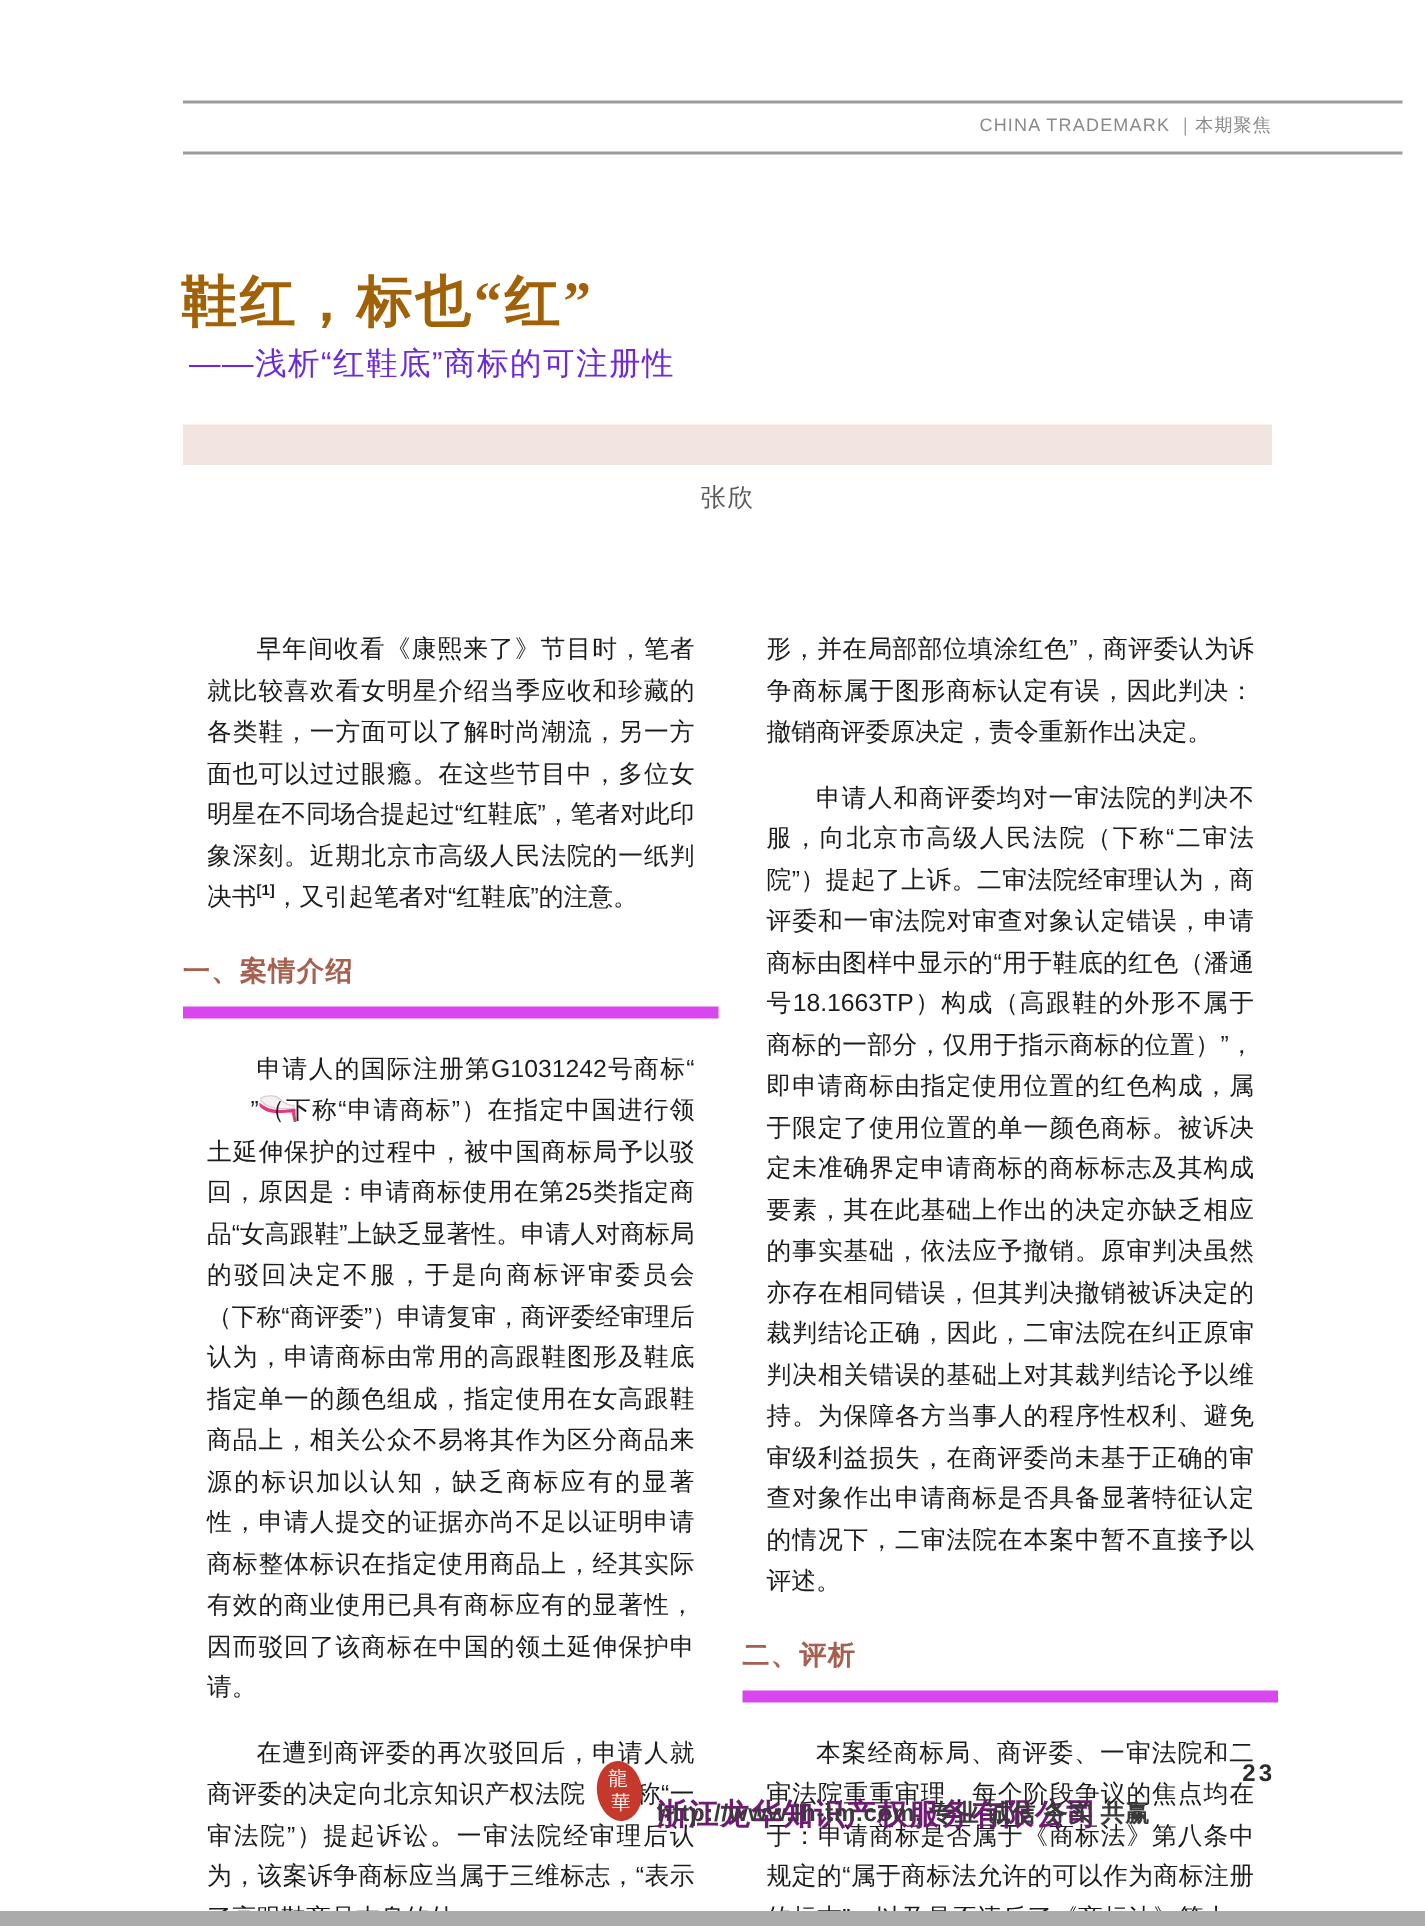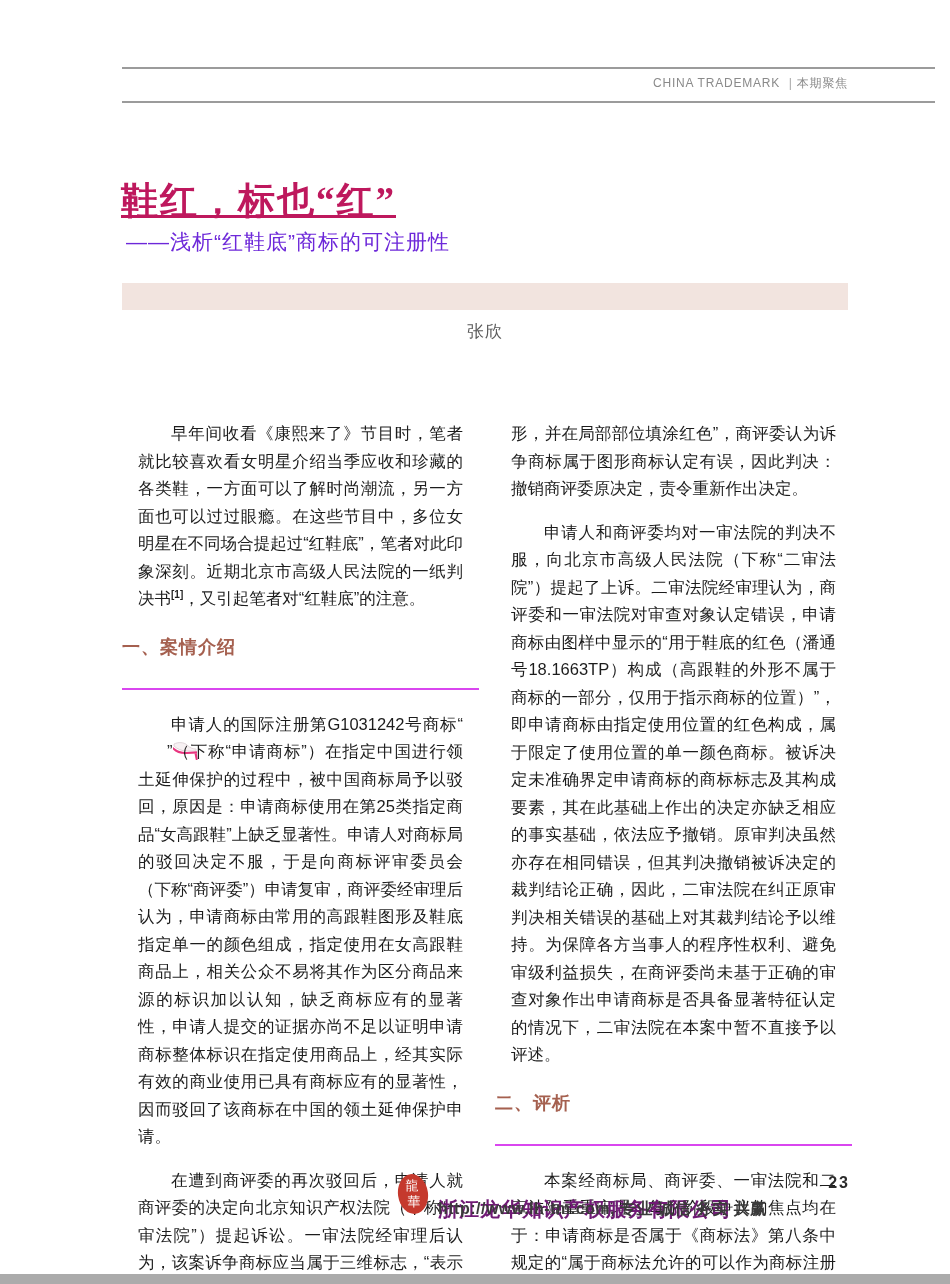--- a/index.html
+++ b/index.html
@@ -16,21 +16,21 @@
   #hdr-rule-top{top:67px;}
   #hdr-rule-bottom{top:101px;}
   #hdr-label{
     position:absolute;top:75px;left:122px;width:726px;
     text-align:right;font-size:12px;letter-spacing:0.8px;color:#8a8a8a;
   }
   
   #article-title{
     position:absolute;left:121px;top:176px;width:726px;
     font-family:"Liberation Serif","DejaVu Serif",serif;
-    font-weight:bold;font-size:37px;color:#be185d;letter-spacing:2px;text-decoration:underline;
+    font-weight:bold;font-size:37px;color:#a16207;letter-spacing:2px;
   }
   #article-subtitle{
     position:absolute;left:126px;top:228px;width:726px;
     font-size:21px;color:#6d28d9;letter-spacing:1px;
   }
   #title-banner{
     position:absolute;left:122px;top:283px;width:726px;height:27px;
     background:#f2e4df;
   }
   #author-name{
@@ -43,22 +43,22 @@
     font-size:16.5px;line-height:27.5px;
     text-align:justify;text-justify:inter-ideograph;
     color:#1c1c1c;
   }
   #col-left{left:122px;}
   #col-right{left:495px;}
   .para{margin:16px;text-indent:2em;}
   .para.no-indent{text-indent:0;}
   .section-heading{
     margin:23px 0 0 0;
-    padding-bottom:30px;
-    border-bottom:2px solid #d946ef;
+    padding-bottom:13px;
+    border-bottom:8px solid #d946ef;
     font-family:"Liberation Serif","DejaVu Serif",serif;
     font-weight:bold;font-size:18px;color:#a5604f;
     letter-spacing:1px;line-height:22px;
     text-indent:0;
   }
   .after-heading{margin-top:21px;}
   sup.footnote{font-size:10px;font-weight:bold;line-height:0;vertical-align:super;}
   .inline-shoe{display:inline-block;width:27px;height:19px;vertical-align:-3px;margin:0 1px;}
   
   #footer-logo{position:absolute;left:396px;top:1172px;width:34px;height:44px;}

